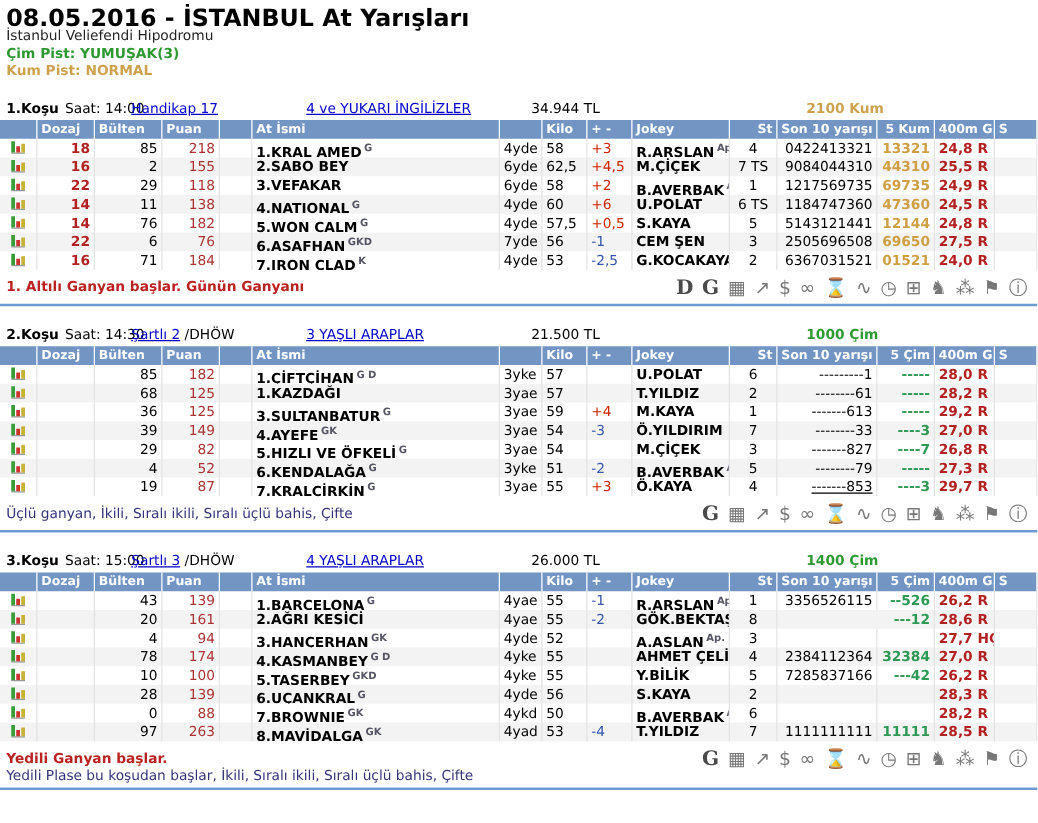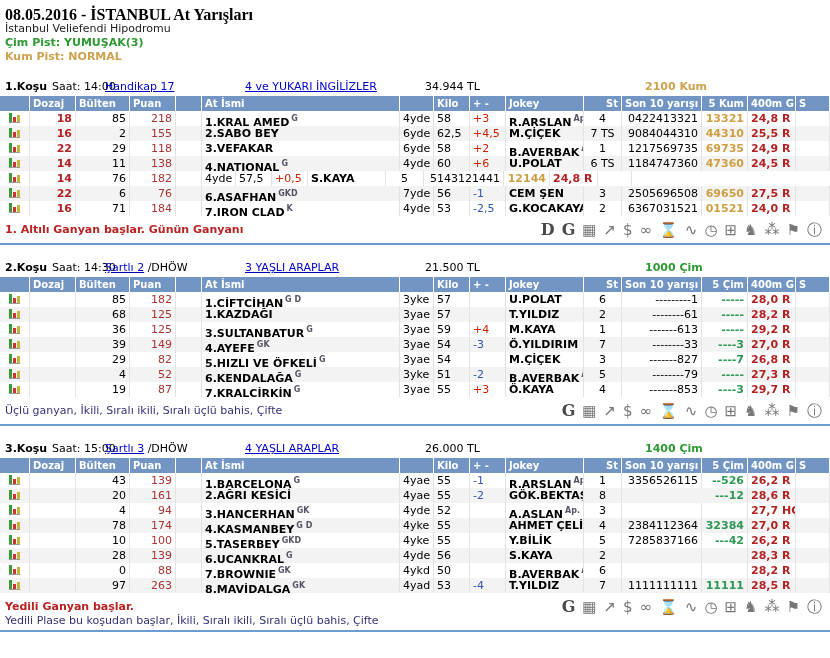--- a/index.html
+++ b/index.html
@@ -13,21 +13,21 @@
     --rowalt:#f3f3f3;
     --divider:#6b9dd2;
   }
   *{box-sizing:border-box;margin:0;padding:0;}
   body{
     width:830px;height:658px;background:#fff;
     font-family:"DejaVu Sans","Liberation Sans",sans-serif;
     font-size:11px;color:#000;overflow:hidden;
   }
   .page-header{padding:8px 0 0 5px;line-height:14px;}
-  .page-title{font-weight:bold;font-size:16px;font-family:Liberation Serif, serif;}
+  .page-title{font-weight:bold;font-size:19px;}
   .venue{color:#222;}
   .turf{color:var(--green);font-weight:bold;}
   .sand{color:var(--tan);font-weight:bold;}
 
   .race{margin-top:14px;}
   .race-header{position:relative;height:17px;margin-bottom:1px;}
   .race-header span,.race-header a{position:absolute;top:2px;white-space:nowrap;}
   .kosu{left:5px;font-weight:bold;}
   .saat{left:52px;}
   .cond{left:105px;}
@@ -194,20 +194,21 @@
         <div class="drow">
           <div class="c ac" style="width: 30px;"><span class="formchart">
               <i class="b1"></i>
               <i class="b2"></i>
               <i class="b3"></i>
             </span></div>
           <div class="c ar dozaj" style="width: 46px;">14</div>
           <div class="c ar" style="width: 54px;">76</div>
           <div class="c ar puan" style="width: 46px;">182</div>
           <div class="c" style="width: 26px;"></div>
+          <div class="c horse" style="width: 198px;">5.WON CALM<span class="sup">G</span></div>
           <div class="c" style="width: 34px;">4yde</div>
           <div class="c" style="width: 36px;">57,5</div>
           <div class="c delta-pos" style="width: 36px;">+0,5</div>
           <div class="c jokey" style="width: 78px;">S.KAYA</div>
           <div class="c ac" style="width: 38px;">5</div>
           <div class="c ar" style="width: 80px;">5143121441</div>
           <div class="c ar five tanc" style="width: 46px;">12144</div>
           <div class="c g400" style="width: 48px;">24,8 R</div>
           <div class="c" style="width: 34px;"></div>
         </div>
@@ -439,21 +440,21 @@
           <div class="c ar dozaj" style="width: 46px;"></div>
           <div class="c ar" style="width: 54px;">19</div>
           <div class="c ar puan" style="width: 46px;">87</div>
           <div class="c" style="width: 26px;"></div>
           <div class="c horse" style="width: 198px;">7.KRALÇİRKİN<span class="sup">G</span></div>
           <div class="c" style="width: 34px;">3yae</div>
           <div class="c" style="width: 36px;">55</div>
           <div class="c delta-pos" style="width: 36px;">+3</div>
           <div class="c jokey" style="width: 78px;">Ö.KAYA</div>
           <div class="c ac" style="width: 38px;">4</div>
-          <div class="c ar" style="width: 80px;">-------853</div>
+          <div class="c ar" style="width: 80px; text-decoration: underline;">-------853</div>
           <div class="c ar five greenc" style="width: 46px;">----3</div>
           <div class="c g400" style="width: 48px;">29,7 R</div>
           <div class="c" style="width: 34px;"></div>
         </div>
       </div>
       <div class="race-footer">
         <div class="captions">
           <div class="cap-navy">Üçlü ganyan, İkili, Sıralı ikili, Sıralı üçlü bahis, Çifte</div>
         </div>
         <div class="toolbar">

